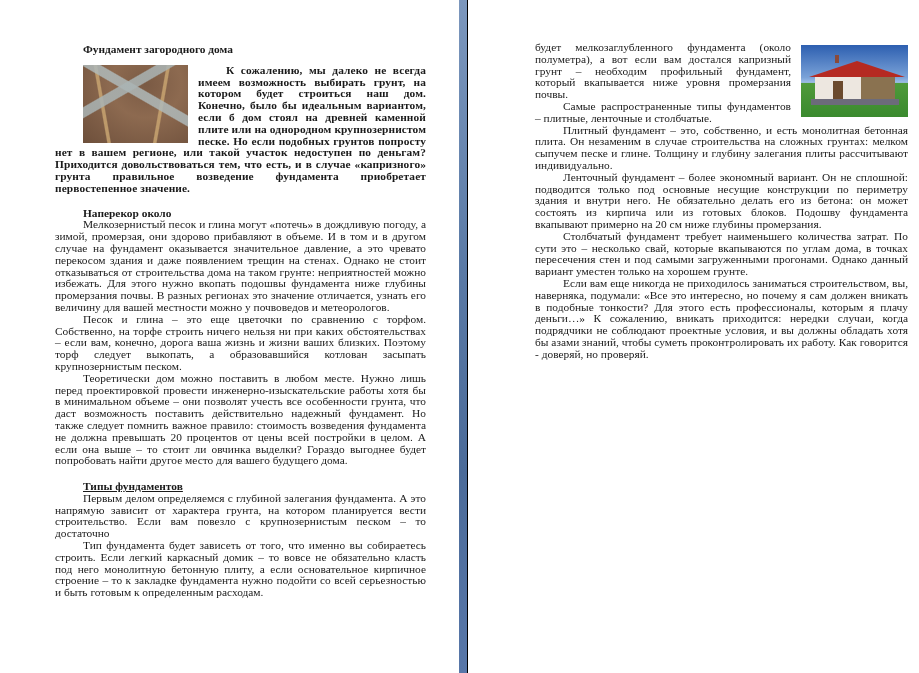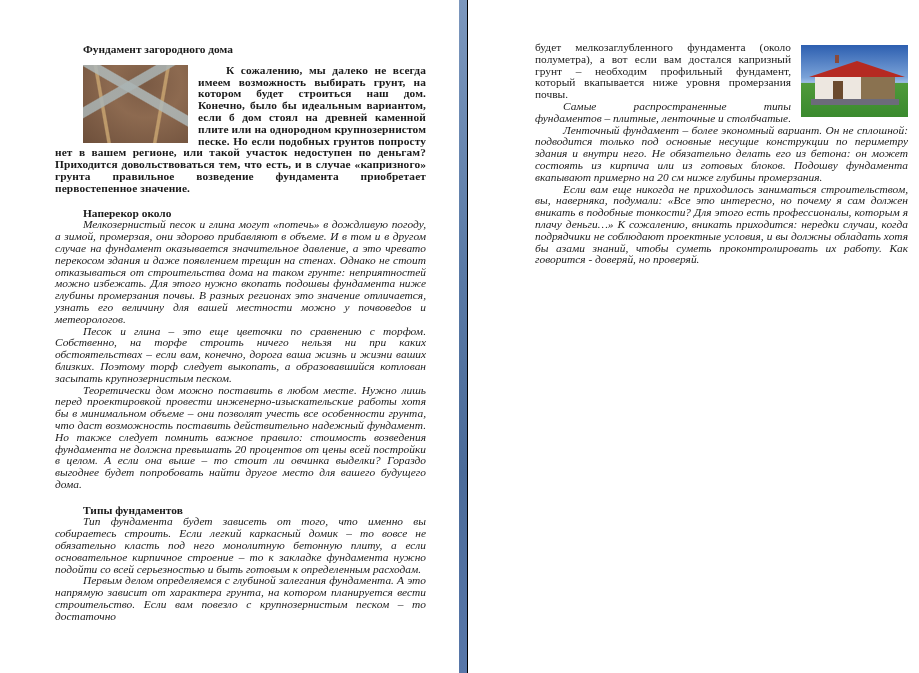--- a/index.html
+++ b/index.html
@@ -16,21 +16,21 @@
     }
     .gutter-edge { position: absolute; left: 467px; top: 0; width: 1.5px; height: 673px; background: #000; }
 
     .col { position: absolute; font-size: 11.4px; line-height: 11.8px; text-align: justify; }
     #left-col { left: 55px; top: 44px; width: 371px; }
     #right-col { left: 535px; top: 42px; width: 373px; }
 
     .title { font-weight: bold; font-size: 11.4px; padding-left: 28px; margin-bottom: 9px; }
     .intro { font-weight: bold; letter-spacing: 0.1px; font-family: Liberation Serif, serif; }
     .intro .first { text-indent: 28px; }
-    p.par { text-indent: 28px; font-style: italic; }
+    p.par { text-indent: 28px; }
     h3.sub { font-weight: bold; font-size: 11.4px; padding-left: 28px; margin-top: 13px; }
 
     .img-found {
       float: left; width: 105px; height: 78px; margin: 0 10px 0 28px;
       background:
         linear-gradient(150deg, transparent 0 30%, rgba(170,180,180,0.85) 31% 38%, transparent 39%),
         linear-gradient(30deg, transparent 0 55%, rgba(175,185,185,0.85) 56% 63%, transparent 64%),
         linear-gradient(100deg, transparent 0 70%, rgba(196,160,110,0.9) 71% 73%, transparent 74%),
         linear-gradient(80deg, transparent 0 20%, rgba(196,160,110,0.9) 21% 23%, transparent 24%),
         radial-gradient(ellipse at 60% 25%, #7a5a44 0%, #8d6a50 40%, #6d4f3b 100%);
@@ -56,36 +56,38 @@
   <div class="col" id="left-col">
     <div class="title">Фундамент загородного дома</div>
     <div class="intro">
       <div class="img-found"></div>
       <p class="first">К сожалению, мы далеко не всегда имеем возможность выбирать грунт, на котором будет строиться наш дом. Конечно, было бы идеальным вариантом, если б дом стоял на древней каменной плите или на однородном крупнозернистом песке. Но если подобных грунтов попросту нет в вашем регионе, или такой участок недоступен по деньгам? Приходится довольствоваться тем, что есть, и в случае «капризного» грунта правильное возведение фундамента приобретает первостепенное значение.</p>
     </div>
     <h3 class="sub">Наперекор около</h3>
     <p class="par">Мелкозернистый песок и глина могут «потечь» в дождливую погоду, а зимой, промерзая, они здорово прибавляют в объеме. И в том и в другом случае на фундамент оказывается значительное давление, а это чревато перекосом здания и даже появлением трещин на стенах. Однако не стоит отказываться от строительства дома на таком грунте: неприятностей можно избежать. Для этого нужно вкопать подошвы фундамента ниже глубины промерзания почвы. В разных регионах это значение отличается, узнать его величину для вашей местности можно у почвоведов и метеорологов.</p>
     <p class="par">Песок и глина – это еще цветочки по сравнению с торфом. Собственно, на торфе строить ничего нельзя ни при каких обстоятельствах – если вам, конечно, дорога ваша жизнь и жизни ваших близких. Поэтому торф следует выкопать, а образовавшийся котлован засыпать крупнозернистым песком.</p>
     <p class="par">Теоретически дом можно поставить в любом месте. Нужно лишь перед проектировкой провести инженерно-изыскательские работы хотя бы в минимальном объеме – они позволят учесть все особенности грунта, что даст возможность поставить действительно надежный фундамент. Но также следует помнить важное правило: стоимость возведения фундамента не должна превышать 20 процентов от цены всей постройки в целом. А если она выше – то стоит ли овчинка выделки? Гораздо выгоднее будет попробовать найти другое место для вашего будущего дома.</p>
-    <h3 class="sub" style="margin-top:14px;">Типы фундаментов</h3>
+    <h3 class="sub" style="margin-top:14px;text-decoration:underline;">Типы фундаментов</h3>
+    <p class="par">Первым делом определяемся с глубиной залегания фундамента. А это напрямую зависит от характера грунта, на котором планируется вести строительство. Если вам повезло с крупнозернистым песком – то достаточно</p>
     <p class="par">Тип фундамента будет зависеть от того, что именно вы собираетесь строить. Если легкий каркасный домик – то вовсе не обязательно класть под него монолитную бетонную плиту, а если основательное кирпичное строение – то к закладке фундамента нужно подойти со всей серьезностью и быть готовым к определенным расходам.</p>
-    <p class="par">Первым делом определяемся с глубиной залегания фундамента. А это напрямую зависит от характера грунта, на котором планируется вести строительство. Если вам повезло с крупнозернистым песком – то достаточно</p>
   </div>
 </div>
 
 <div class="gutter"></div>
 <div class="gutter-edge"></div>
 
 <div class="page" id="page-right"></div>
 <div class="col" id="right-col">
   <div class="img-house">
     <div class="chim"></div>
     <div class="roof"></div>
     <div class="wall"></div>
     <div class="wall2"></div>
     <div class="door"></div>
     <div class="base"></div>
   </div>
   <p>будет мелкозаглубленного фундамента (около полуметра), а вот если вам достался капризный грунт – необходим профильный фундамент, который вкапывается ниже уровня промерзания почвы.</p>
   <p class="par">Самые распространенные типы фундаментов – плитные, ленточные и столбчатые.</p>
+  <p class="par">Плитный фундамент – это, собственно, и есть монолитная бетонная плита. Он незаменим в случае строительства на сложных грунтах: мелком сыпучем песке и глине. Толщину и глубину залегания плиты рассчитывают индивидуально.</p>
   <p class="par">Ленточный фундамент – более экономный вариант. Он не сплошной: подводится только под основные несущие конструкции по периметру здания и внутри него. Не обязательно делать его из бетона: он может состоять из кирпича или из готовых блоков. Подошву фундамента вкапывают примерно на 20 см ниже глубины промерзания.</p>
+  <p class="par">Столбчатый фундамент требует наименьшего количества затрат. По сути это – несколько свай, которые вкапываются по углам дома, в точках пересечения стен и под самыми загруженными прогонами. Однако данный вариант уместен только на хорошем грунте.</p>
   <p class="par">Если вам еще никогда не приходилось заниматься строительством, вы, наверняка, подумали: «Все это интересно, но почему я сам должен вникать в подобные тонкости? Для этого есть профессионалы, которым я плачу деньги…» К сожалению, вникать приходится: нередки случаи, когда подрядчики не соблюдают проектные условия, и вы должны обладать хотя бы азами знаний, чтобы суметь проконтролировать их работу. Как говорится - доверяй, но проверяй.</p>
 </div>
 
 </body></html>

